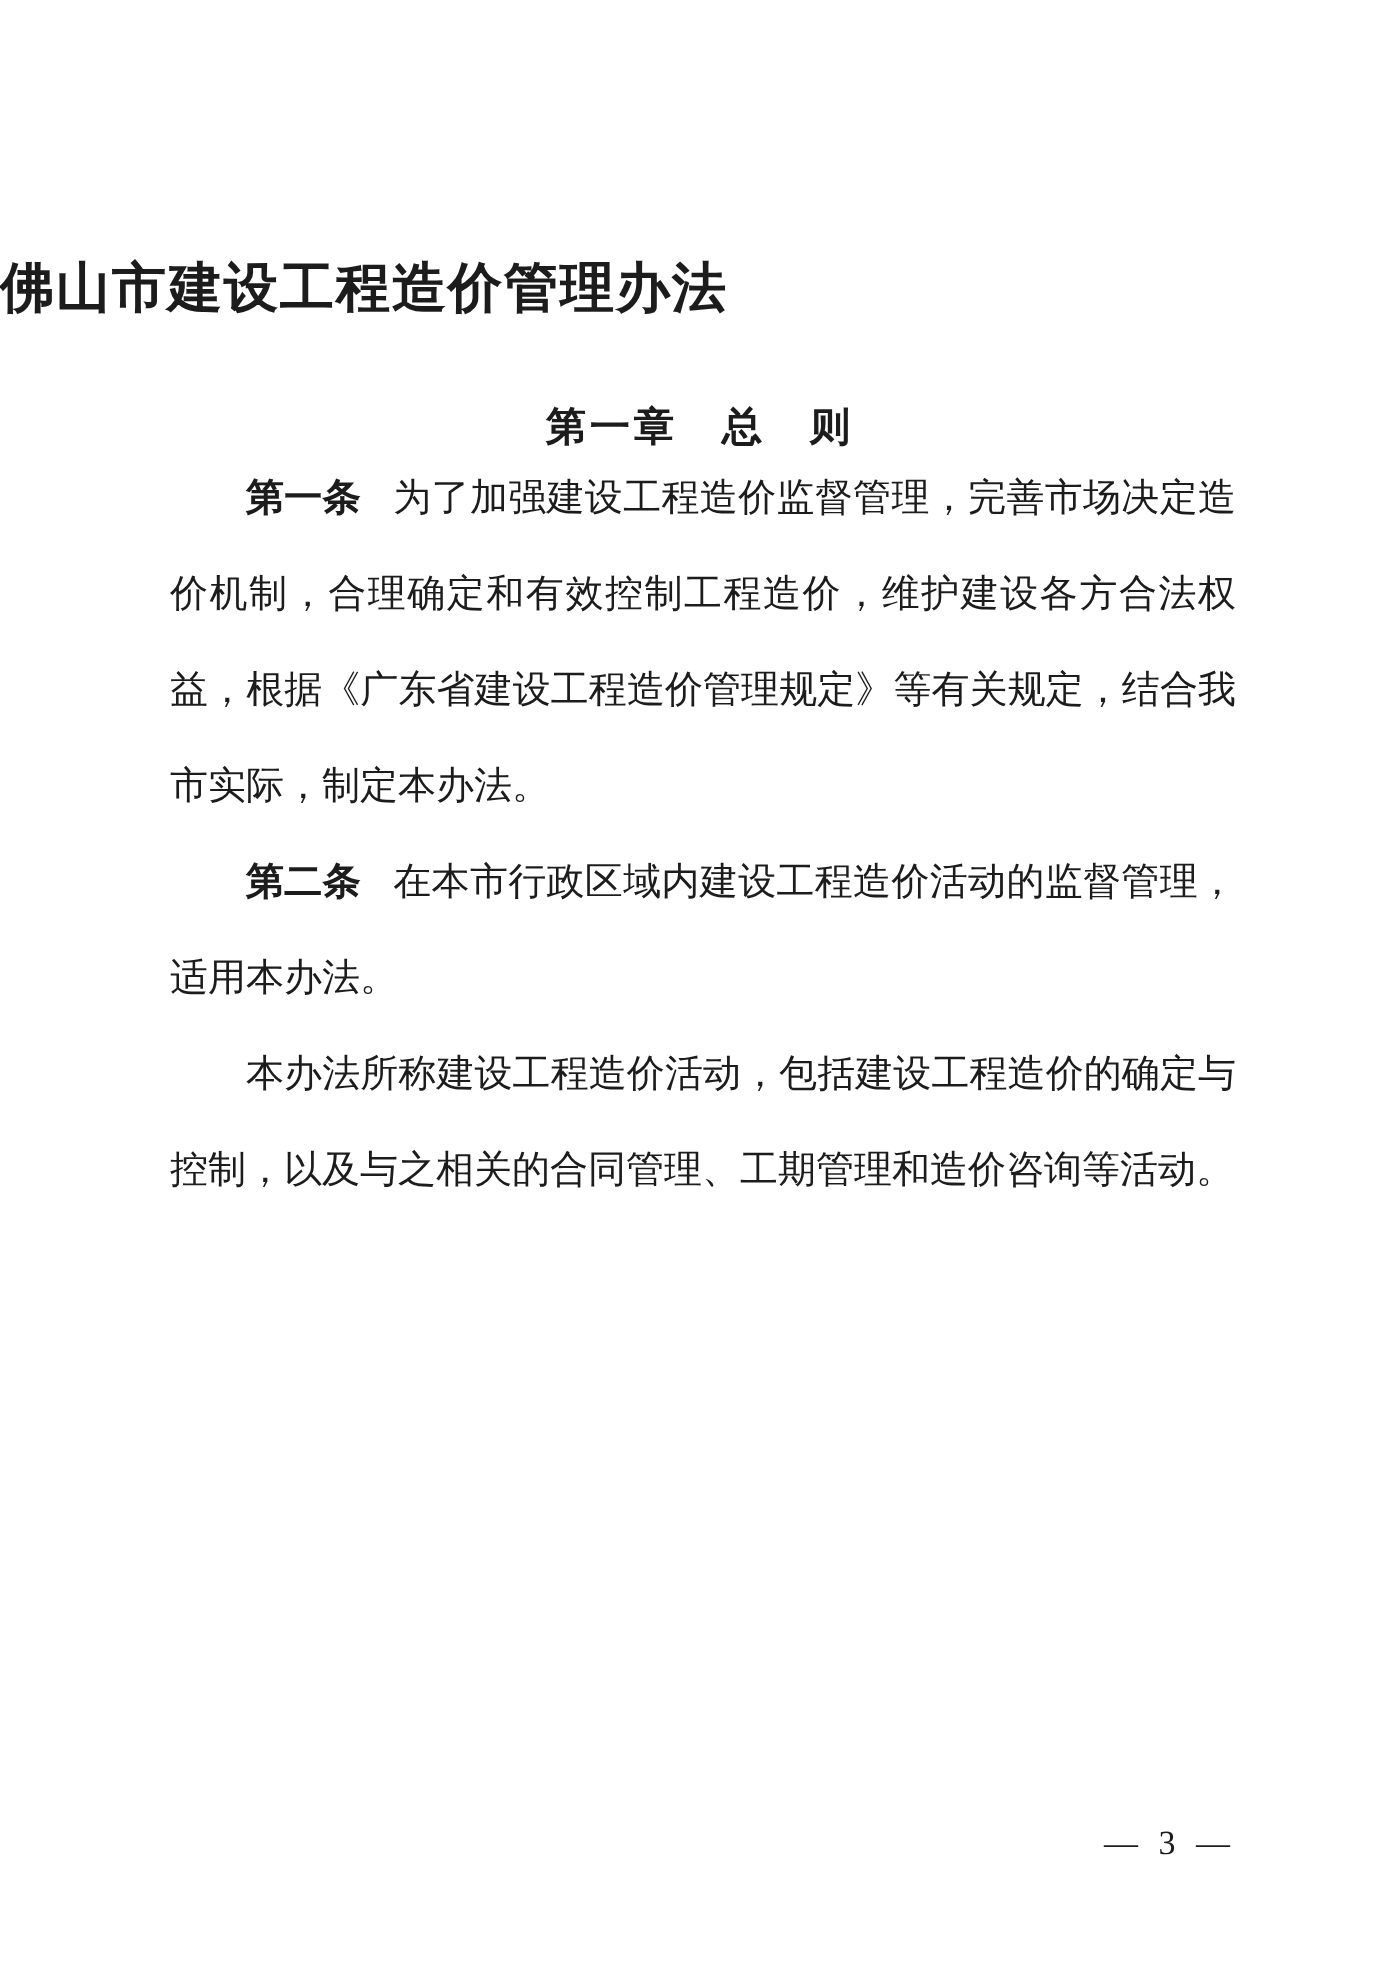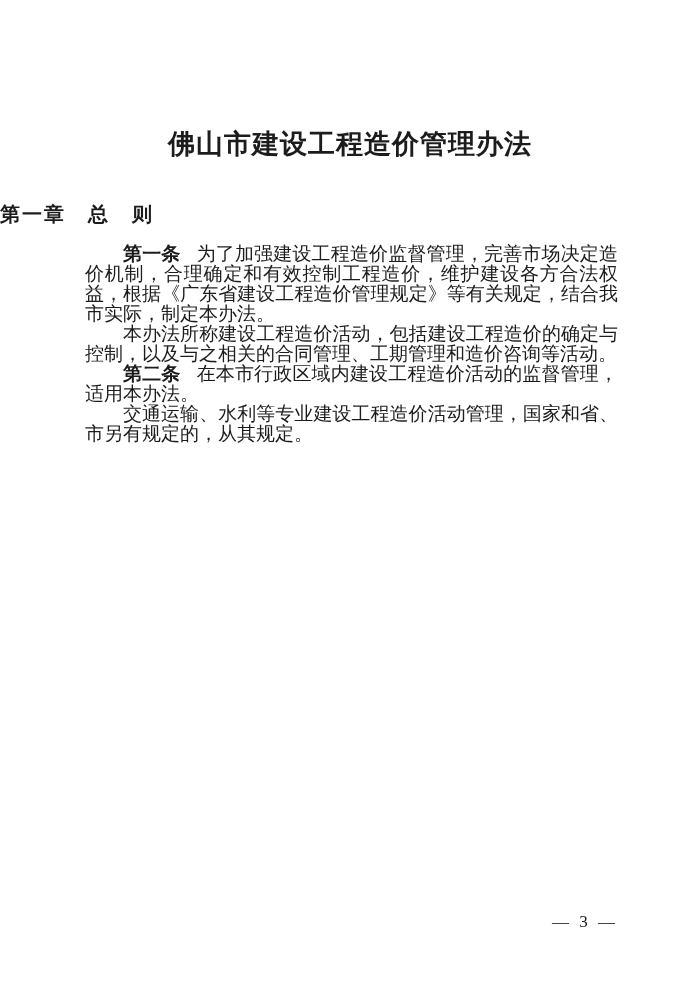--- a/index.html
+++ b/index.html
@@ -13,38 +13,39 @@
     height: 990px;
     background: #ffffff;
     color: #1c1c1c;
     font-family: "Liberation Serif", "DejaVu Serif", serif;
     overflow: hidden;
     box-sizing: border-box;
   }
   .doc-title {
     margin: 0;
     padding-top: 128px;
-    text-align: center;
+    text-align: left;
     font-size: 27px;
     font-weight: bold;
     letter-spacing: 1px;
     line-height: 32px;
   }
   .chapter-heading {
     margin: 0;
     margin-top: 42px;
+    text-align: center;
     font-size: 20px;
     font-weight: bold;
     letter-spacing: 2px;
     line-height: 24px;
   }
   .content {
-    margin: 18px 82px 0 85px;
+    margin: 0 82px 0 85px;
     font-size: 19px;
-    line-height: 20px;
+    line-height: 48px;
     text-align: justify;
   }
   .content p {
     margin: 0;
     padding: 0;
     text-indent: 2em;
   }
   .para-lead {
     font-weight: bold;
   }
@@ -69,30 +70,27 @@
 
   <h2 class="chapter-heading">第一章　总　则</h2>
 
   <div class="content">
 
     <p>
       <span class="para-lead">第一条</span><span>为了加强建设工程造价监督管理，完善市场决定造价机制，合理确定和有效控制工程造价，维护建设各方合法权益，根据《广东省建设工程造价管理规定》等有关规定，结合我市实际，制定本办法。</span>
     </p>
 
     <p>
-      <span class="para-lead"></span><span>本办法所称建设工程造价活动，包括建设工程造价的确定与控制，以及与之相关的合同管理、工期管理和造价咨询等活动。</span>
-    </p>
-
-    <p>
       <span class="para-lead">第二条</span><span>在本市行政区域内建设工程造价活动的监督管理，适用本办法。</span>
     </p>
 
     <p>
-      <span class="para-lead"></span><span>交通运输、水利等专业建设工程造价活动管理，国家和省、市另有规定的，从其规定。</span>
+      <span class="para-lead"></span><span>本办法所称建设工程造价活动，包括建设工程造价的确定与控制，以及与之相关的合同管理、工期管理和造价咨询等活动。</span>
     </p>
+
 
 
 
   </div>
 
   <div class="page-number">— 3 —</div>
 
 </div>
 
 </body></html>

